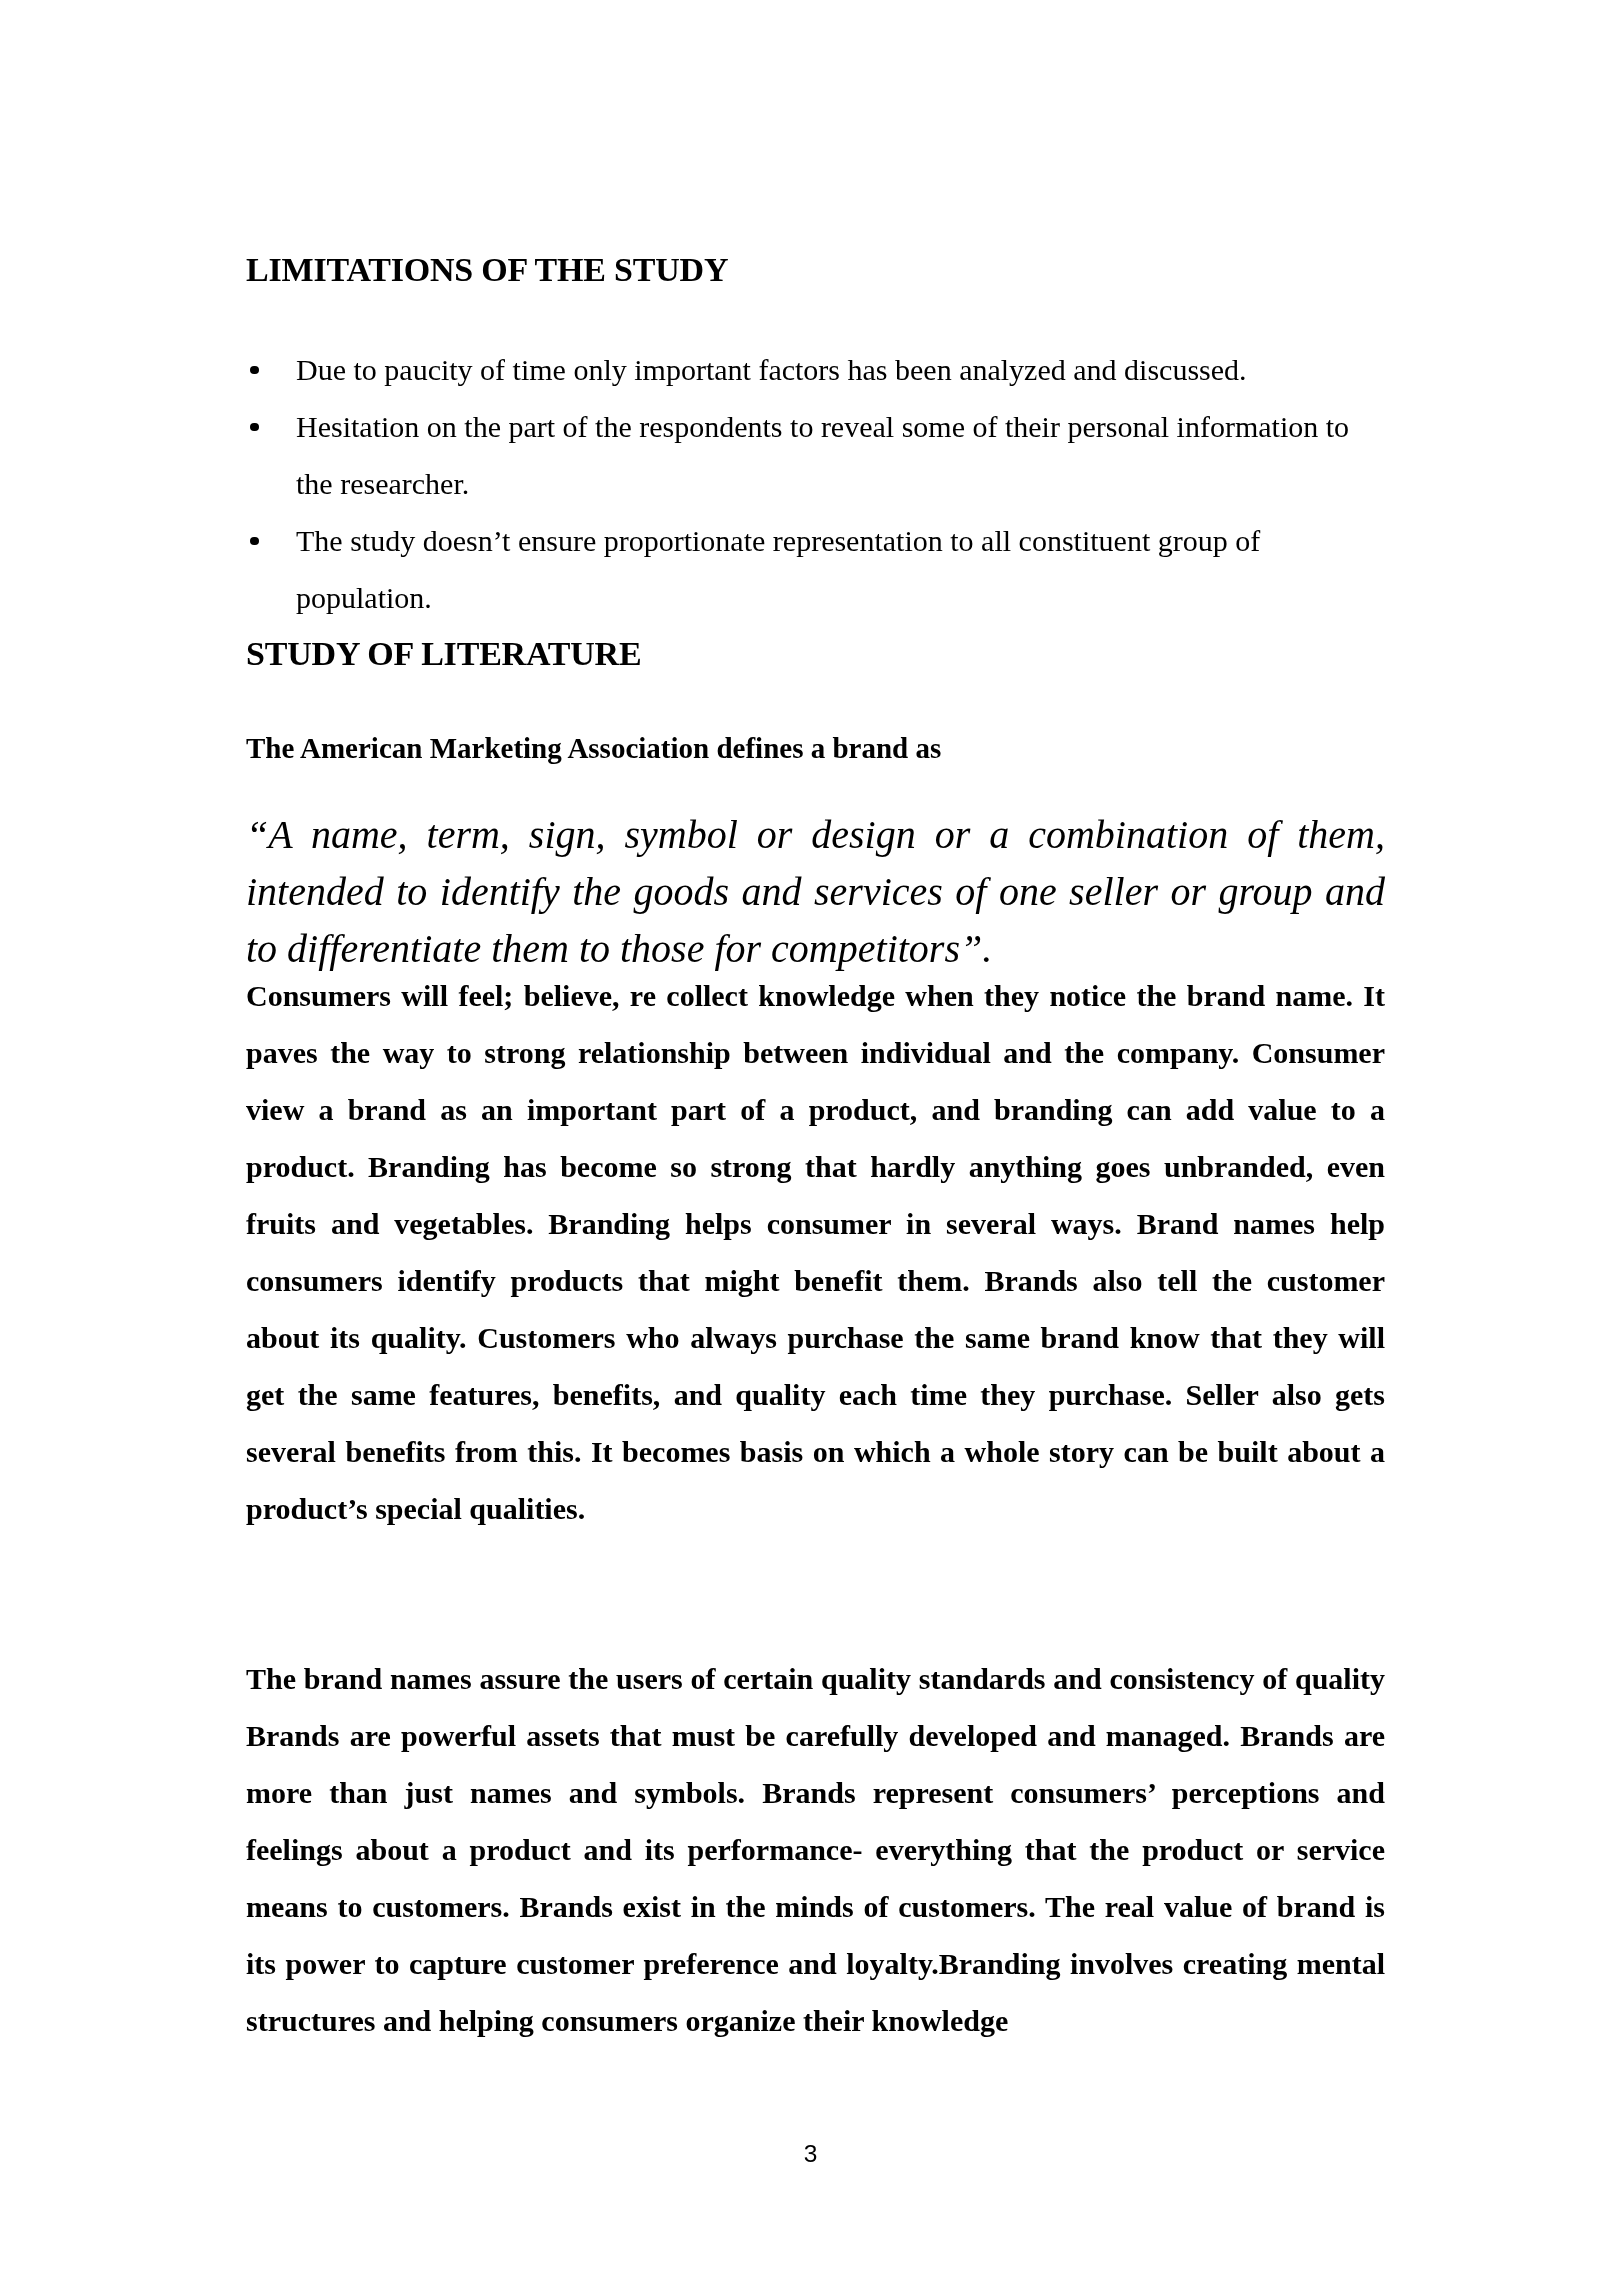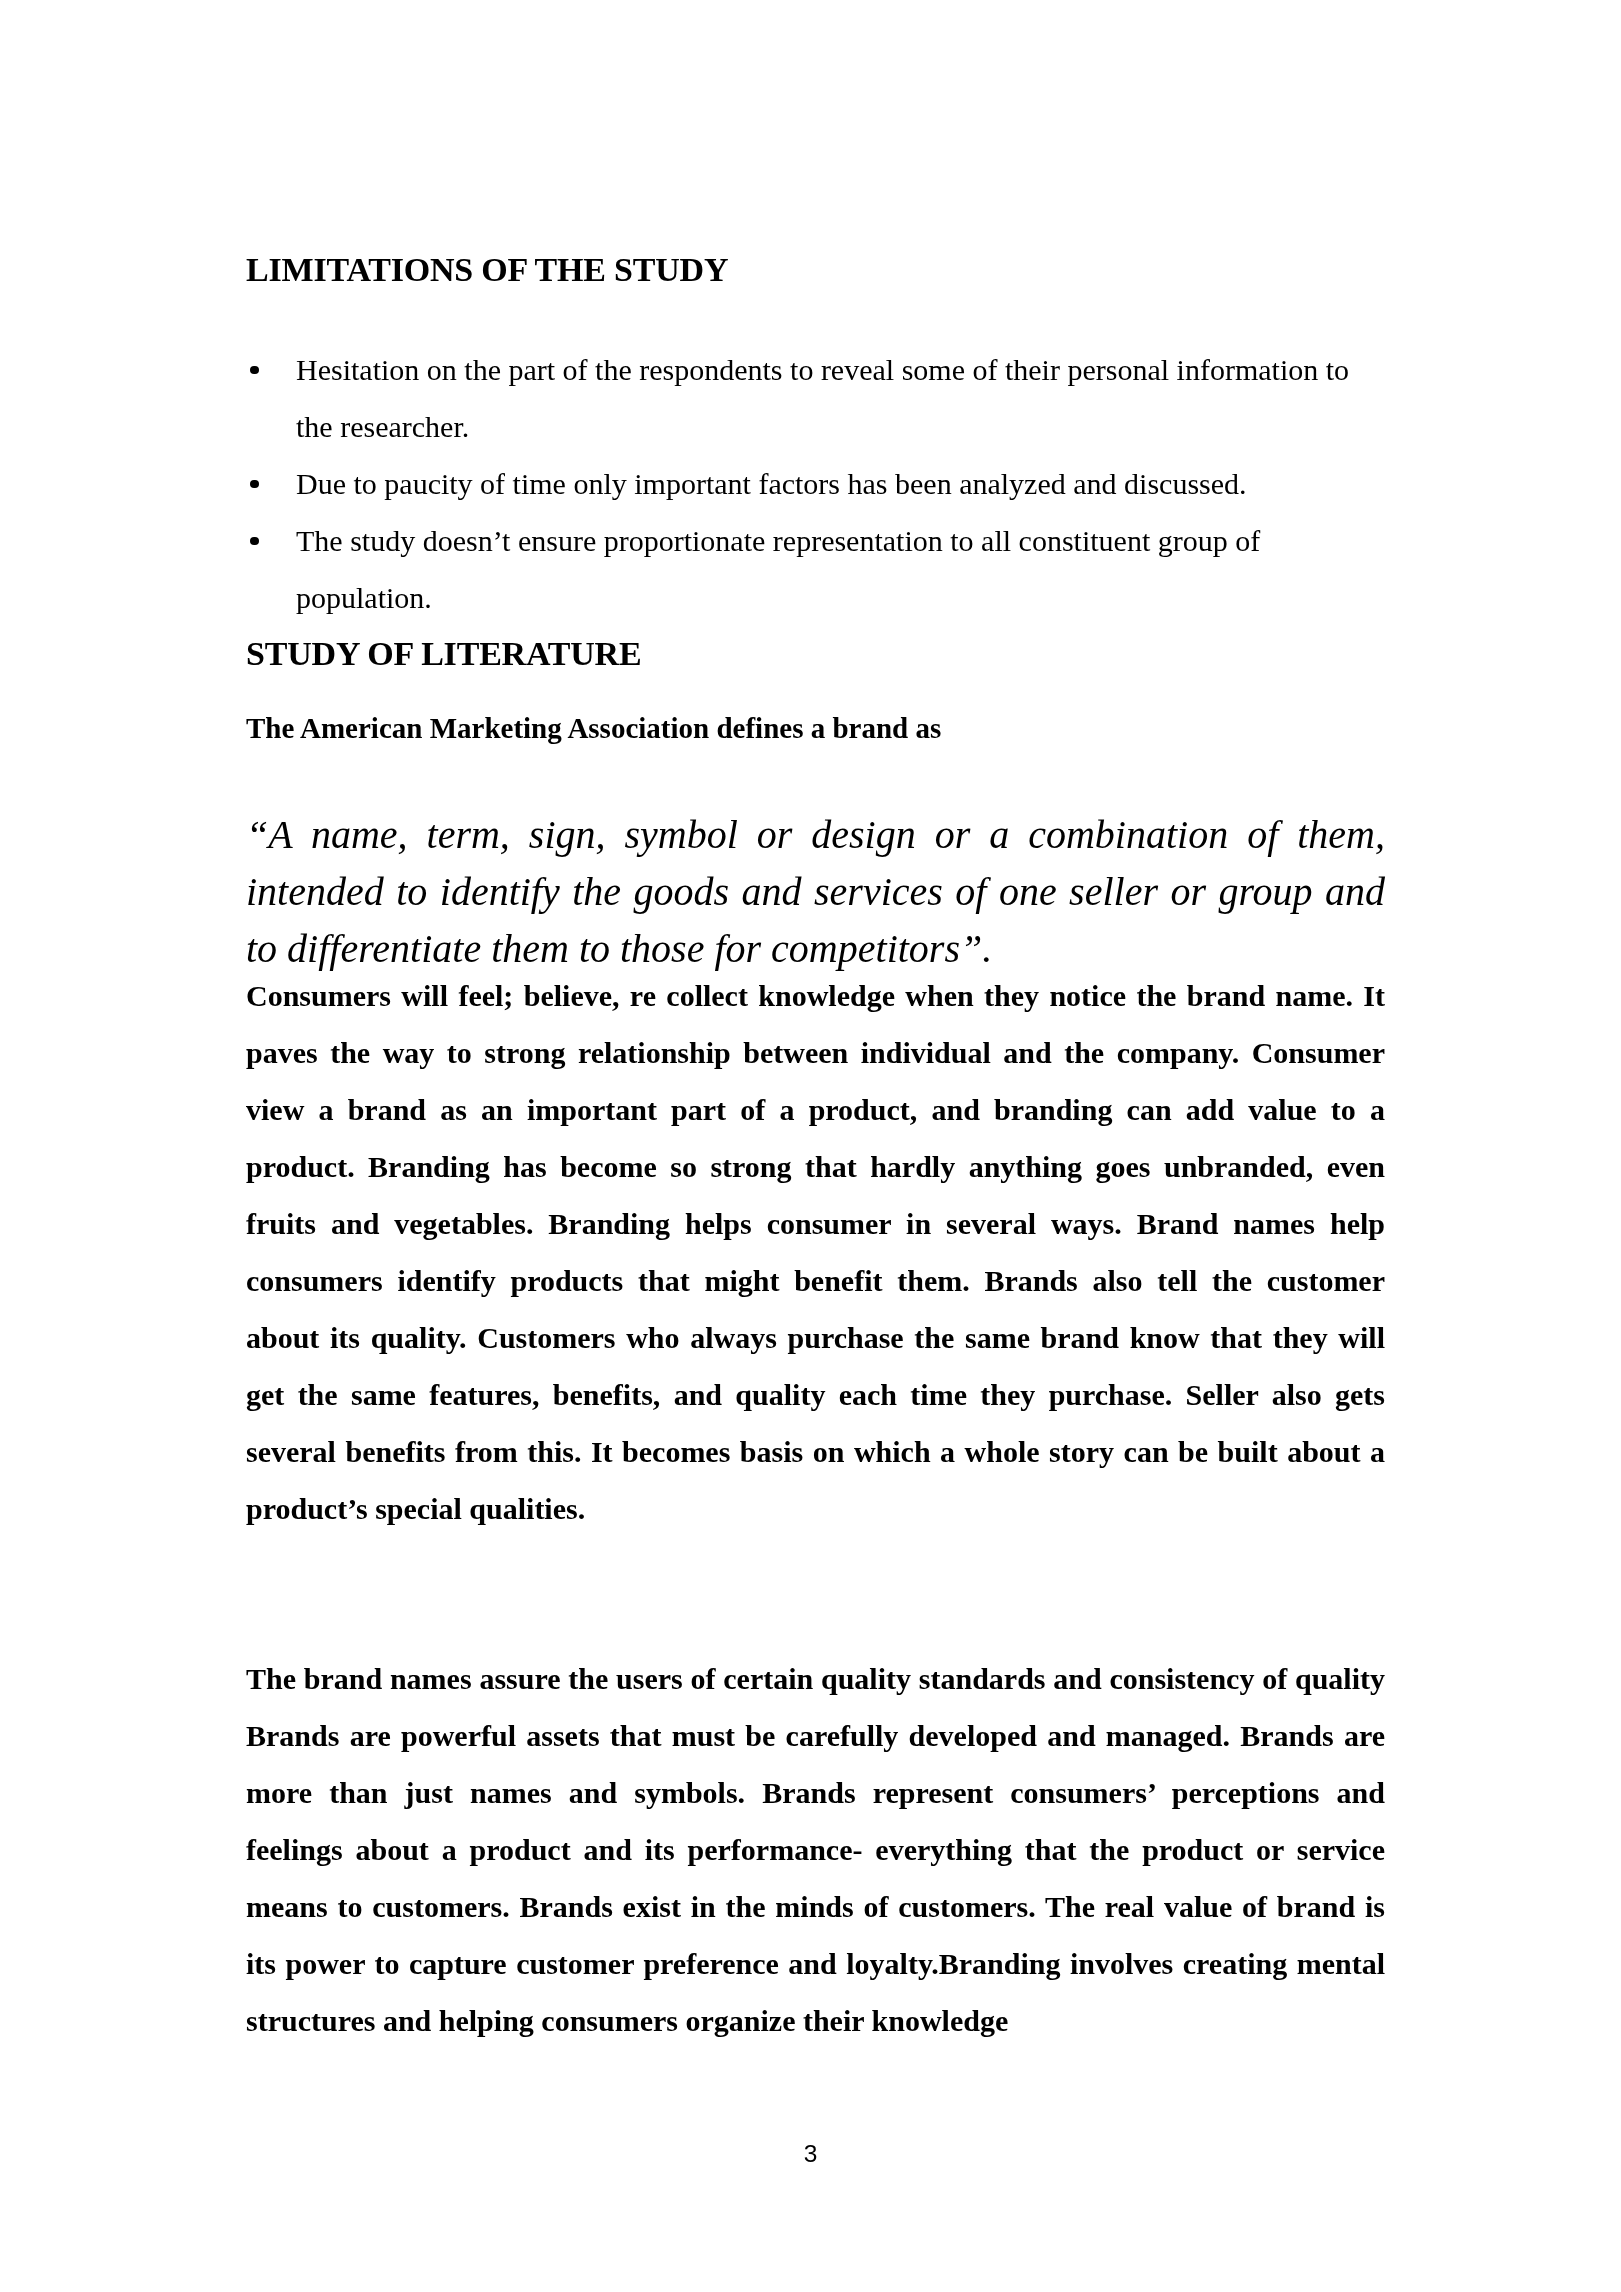--- a/index.html
+++ b/index.html
@@ -5,41 +5,41 @@
   html, body { margin: 0; padding: 0; background: #ffffff; }
   body { width: 1621px; height: 2293px; position: relative; overflow: hidden;
          font-family: "Liberation Serif", "DejaVu Serif", serif; color: #000; }
   .page { position: absolute; left: 246px; top: 0; width: 1139px; }
   h2 { position: absolute; left: 0; margin: 0; font-size: 34px; font-weight: bold; line-height: 1; letter-spacing: -0.2px; }
   #h-limits { top: 253px; text-align: right; }
   #h-review { top: 637px; }
   ul.bullets { position: absolute; left: 0; top: 341px; margin: 0; padding: 0; list-style: none; width: 1139px; }
   ul.bullets li { position: relative; padding-left: 50px; font-size: 30px; line-height: 57px; }
   ul.bullets li .dot { position: absolute; left: 3.9px; top: 24.5px; width: 8.8px; height: 8.8px; border-radius: 50%; background: #000; }
-  .subhead { position: absolute; left: 0; top: 711px; margin: 0; font-size: 29px; font-weight: bold; line-height: 1.2; }
+  .subhead { position: absolute; left: 0; top: 731px; margin: 0; font-size: 29px; font-weight: bold; line-height: 1.2; }
   .quote { position: absolute; left: 0; top: 806px; width: 1139px; margin: 0; font-size: 40px; font-style: italic; line-height: 57px; text-align: justify; text-align-last: left; }
   .para { position: absolute; left: 0; width: 1139px; margin: 0; font-size: 30px; line-height: 57px; text-align: justify; font-weight: bold; }
   #para1 { top: 967px; }
   #para2 { top: 1650px; }
   .pageno { position: absolute; left: 0; width: 1621px; top: 2140px; text-align: center; font-family: "Liberation Sans", "DejaVu Sans", sans-serif; font-size: 24.5px; }
 </style>
 </head>
 <body>
 
 <div class="page">
   <h2 id="h-limits">LIMITATIONS OF THE STUDY</h2>
 
   <ul class="bullets">
     <li>
       <span class="dot"></span>
-      <span>Hesitation on the part of the respondents to reveal some of their personal information to the researcher.</span>
+      <span>Due to paucity of time only important factors has been analyzed and discussed.</span>
     </li>
     <li>
       <span class="dot"></span>
-      <span>Due to paucity of time only important factors has been analyzed and discussed.</span>
+      <span>Hesitation on the part of the respondents to reveal some of their personal information to the researcher.</span>
     </li>
     <li>
       <span class="dot"></span>
       <span>The study doesn’t ensure proportionate representation to all constituent group of population.</span>
     </li>
   </ul>
 
   <h2 id="h-review">STUDY OF LITERATURE</h2>
 
   <p class="subhead">The American Marketing Association defines a brand as</p>

